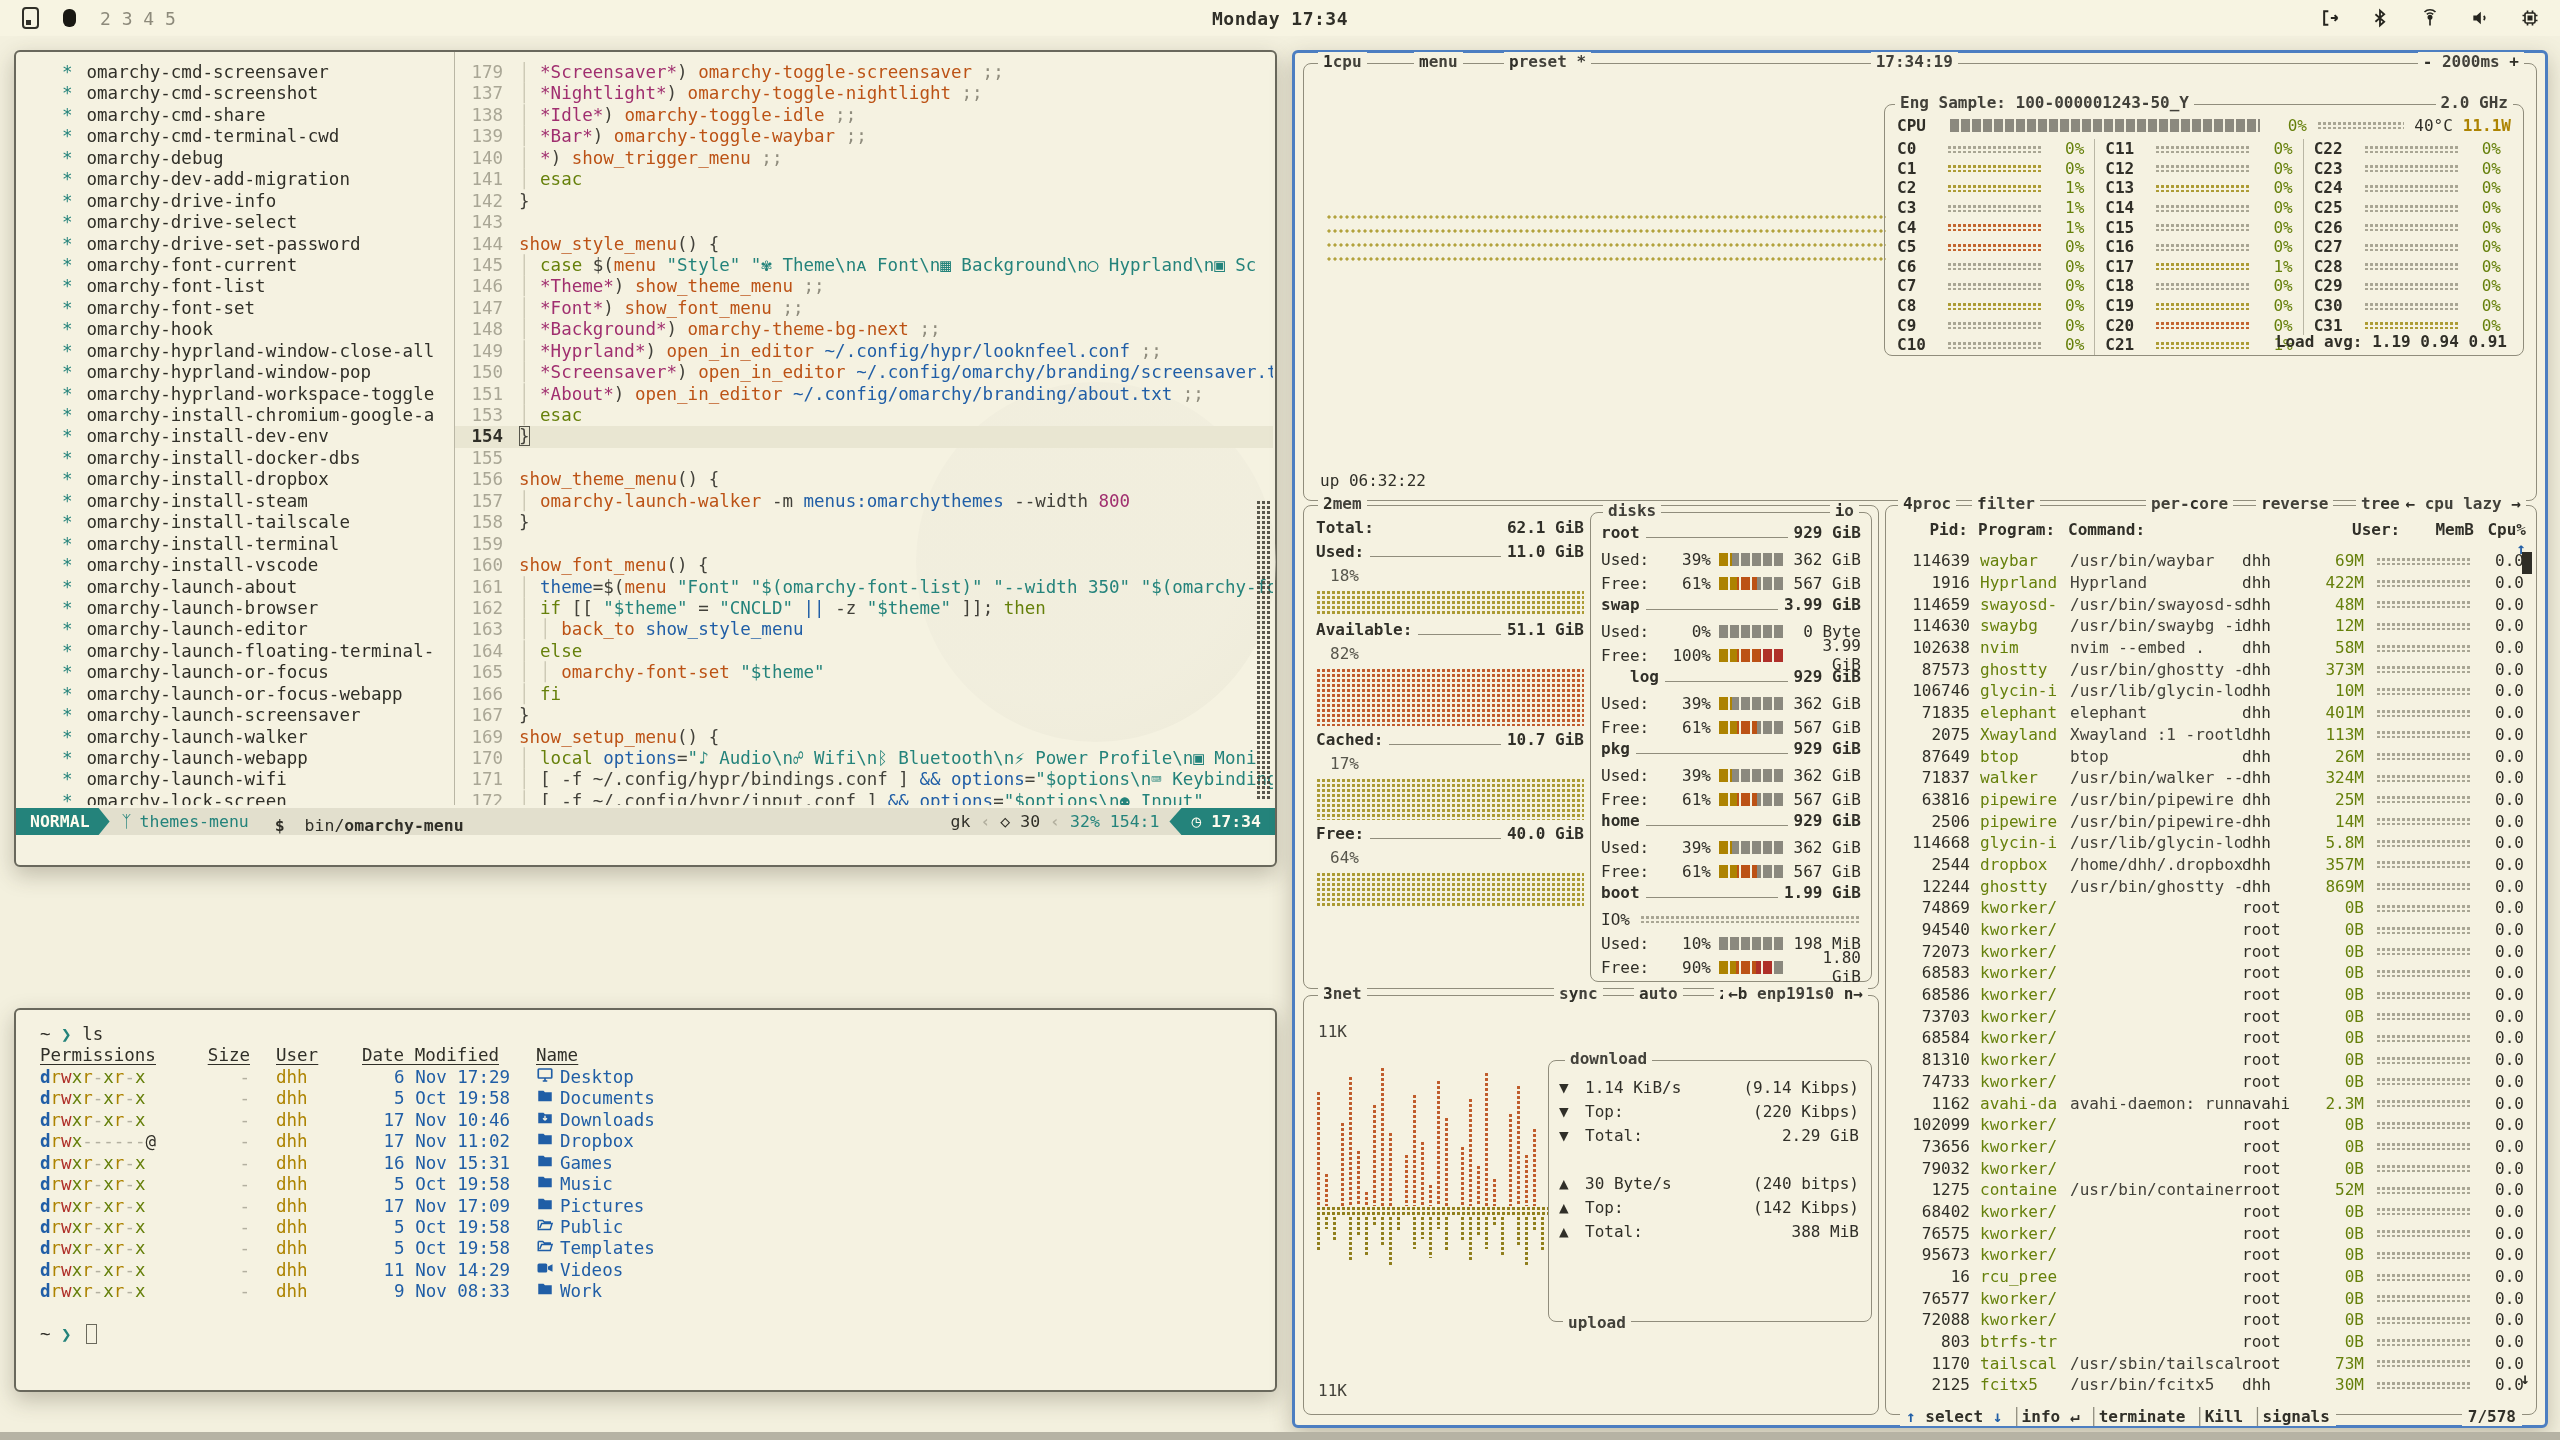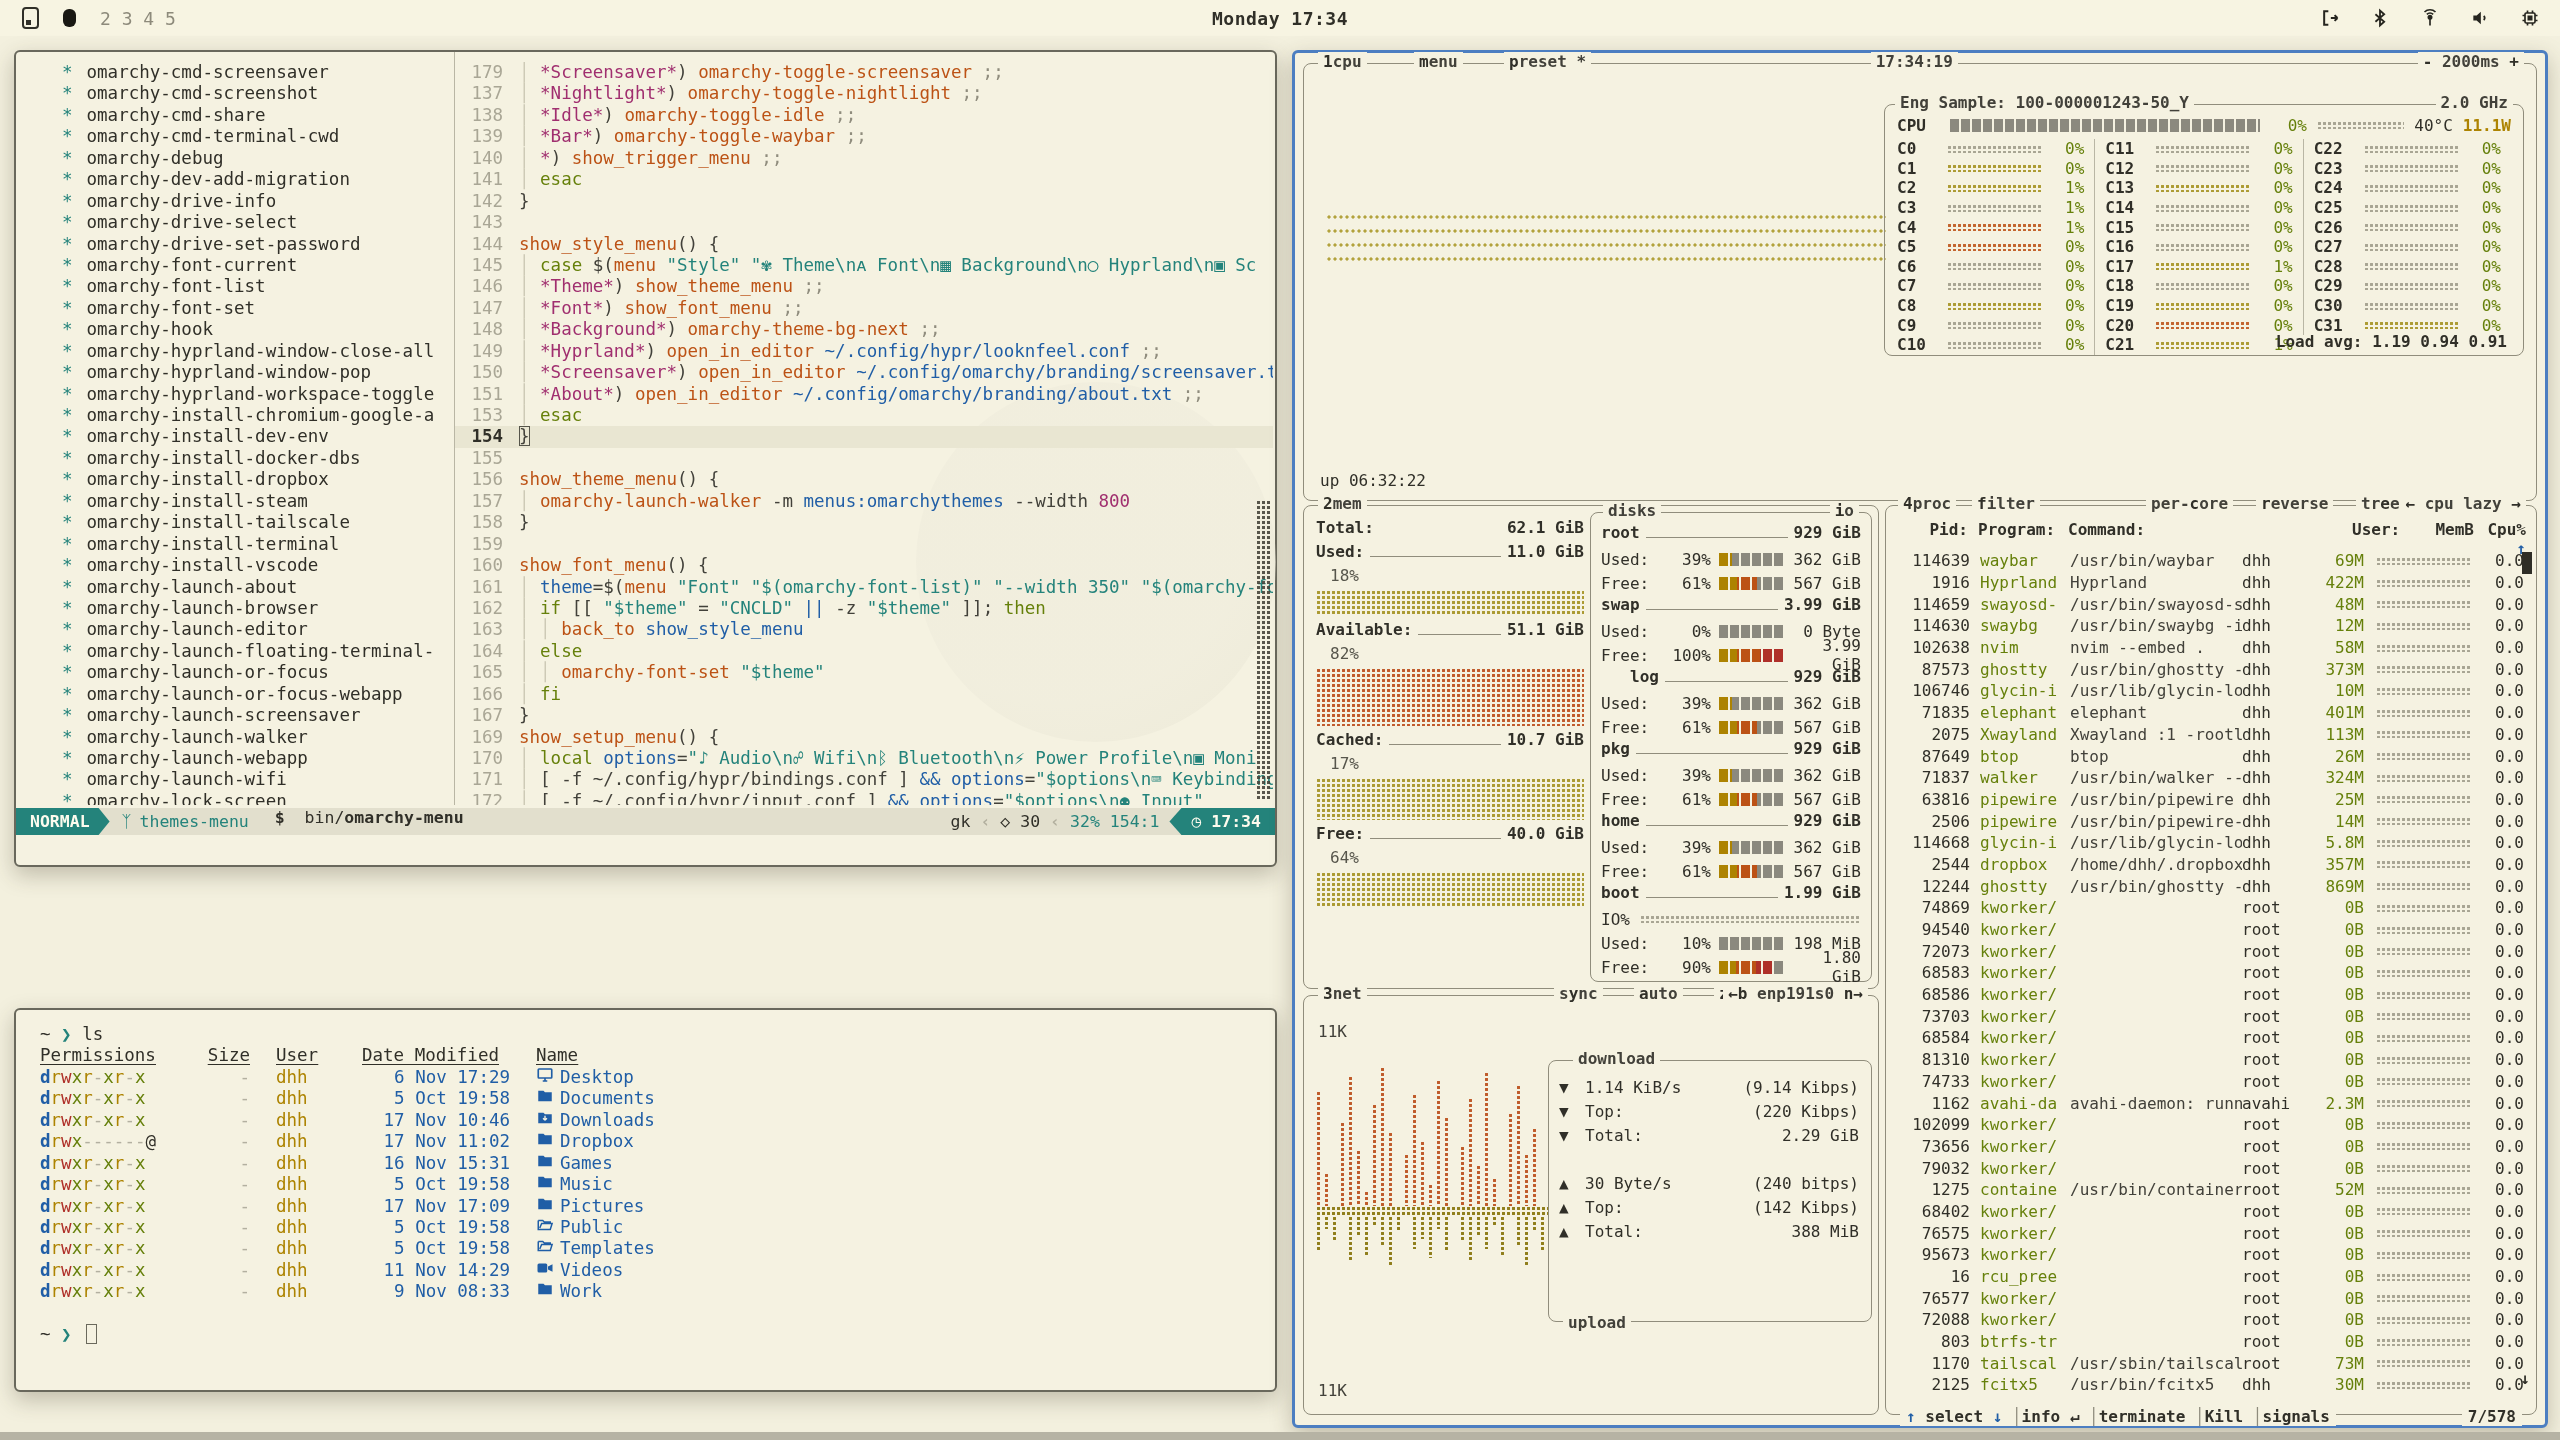--- a/index.html
+++ b/index.html
@@ -42,21 +42,21 @@
   .crow.cursor .lnum{color:var(--ink);font-weight:bold}
   .tok-k{color:var(--green)} .tok-f{color:var(--orange)} .tok-s{color:var(--teal)}
   .tok-v{color:var(--blue)} .tok-p{color:var(--purple)} .tok-d{color:var(--ink2)}
   .tok-g{color:#cbc8b4} .tok-c{color:#8f8c7d} .tok-o{color:var(--blue)} .tok-n{color:var(--purple)}
   .cursor-block{outline:1.5px solid #55544a;outline-offset:-1px}
   #watermark{position:absolute;left:900px;top:330px;width:360px;height:360px;border-radius:50%;
     background:radial-gradient(circle at 40% 35%, #eeebdb 0 60%, #e7e4d2 100%);opacity:.55;pointer-events:none}
   #scrollmark{position:absolute;right:4px;top:448px;width:15px;height:300px;
     background-image:radial-gradient(circle,#46443a 1.6px,transparent 2px);background-size:5px 5px;opacity:.9}
   #statusbar{position:absolute;left:0;right:0;bottom:30px;height:27px;background:var(--bar);
-    display:flex;align-items:flex-start;font-size:16.5px}
+    display:flex;align-items:flex-end;font-size:16.5px}
   .seg{height:100%;display:flex;align-items:center}
   .seg-mode{background:var(--teal);color:#fdfbee;font-weight:bold;padding:0 20px 0 14px;
     clip-path:polygon(0 0,calc(100% - 11px) 0,100% 50%,calc(100% - 11px) 100%,0 100%)}
   .seg-branch{color:var(--teal);padding:0 16px 0 12px;gap:8px}
   .sb-sep{color:#b2af9e;font-weight:bold;padding:0 10px}
   .sb-file{color:var(--ink);margin-left:10px}
   .sb-file b{font-weight:bold}
   .sb-right{margin-left:auto;display:flex;align-items:center;height:100%}
   .sb-keys{color:var(--ink)} .sb-reg{color:var(--ink)} .sb-pos{color:var(--teal)}
   .seg-clock{background:var(--teal);color:#fdfbee;padding:0 14px 0 22px;margin-left:10px;font-weight:bold;
@@ -883,21 +883,21 @@
             <div class="ngc dots" style="height: 23.4px;"></div>
             <div class="ngc dots" style="height: 0px;"></div>
             <div class="ngc dots" style="height: 41.6px;"></div>
             <div class="ngc dots" style="height: 19.5px;"></div>
             <div class="ngc dots" style="height: 32.5px;"></div>
           </div>
         <span class="nk" style="left:2px;top:2px">11K</span>
         <span class="nk" style="left:2px;bottom:2px">11K</span>
       </div>
       <div id="dl-box" style="background:var(--win)">
-        <div class="chip" style="left:24px" id="chip-download"><span class="tok-d">download</span></div>
+        <div class="chip" style="left:16px" id="chip-download"><span class="tok-d">download</span></div>
         <div class="chip chipbtm" style="left:14px" id="chip-upload"><span class="tok-d">upload</span></div>
         <div id="netrows">
             <div class="nrow">
               <span class="ar">▼</span>
               <span class="a">1.14 KiB/s</span>
               <span class="b2">(9.14 Kibps)</span>
             </div>
             <div class="nrow">
               <span class="ar">▼</span>
               <span class="a">Top:</span>

